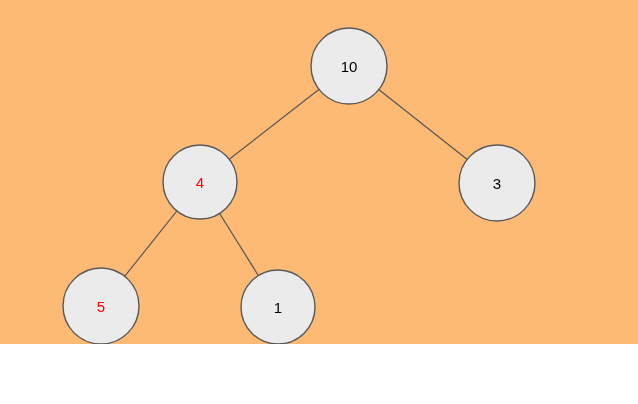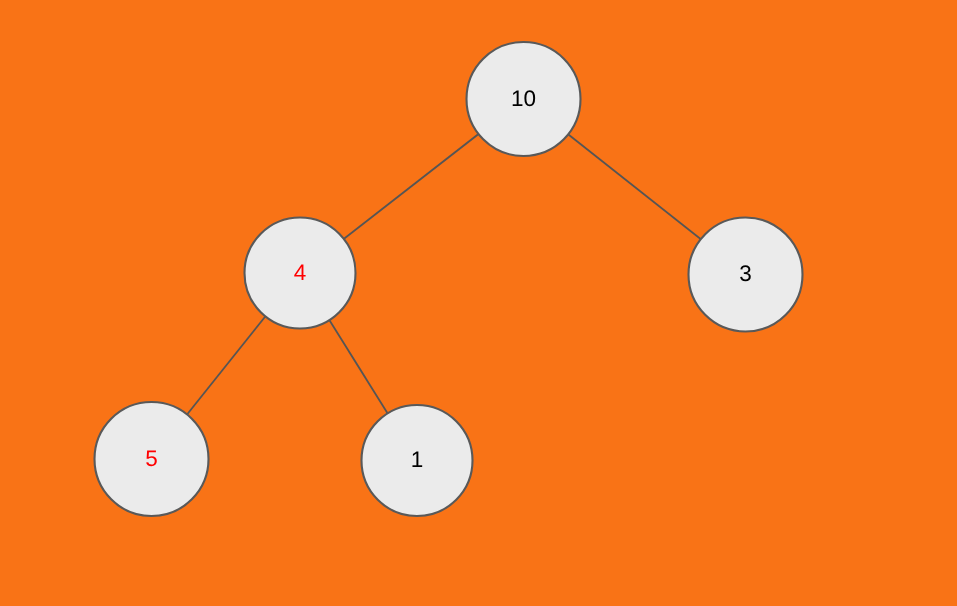--- a/index.html
+++ b/index.html
@@ -4,22 +4,22 @@
 <style>
   html, body {
     margin: 0;
     padding: 0;
     background: #ffffff;
     font-family: "Liberation Sans", sans-serif;
   }
   .canvas {
     position: relative;
     width: 638px;
-    height: 404px;
-    background: #f97316;
+    height: 344px;
+    background: #fdba74;
     overflow: hidden;
   }
   svg { display: block; }
   .node-label {
     font-family: "Liberation Sans", sans-serif;
     font-size: 15px;
     dominant-baseline: central;
     text-anchor: middle;
   }
 </style>

